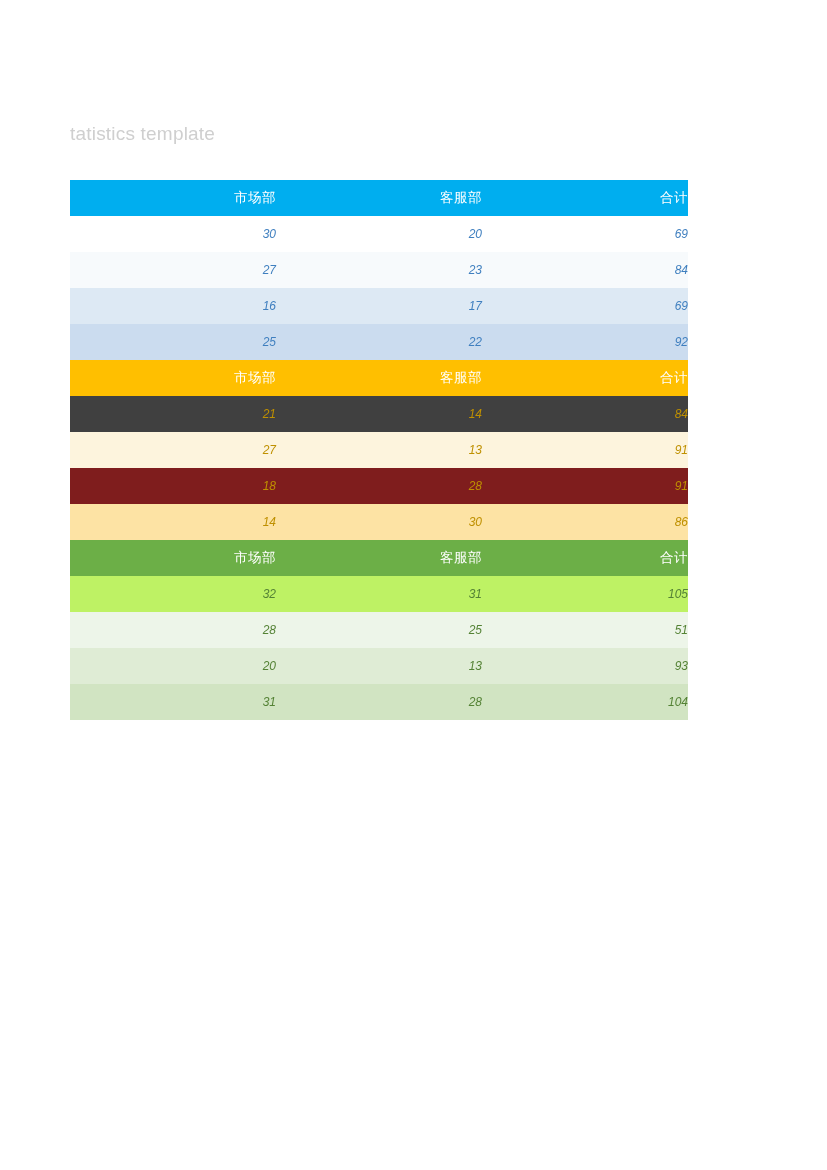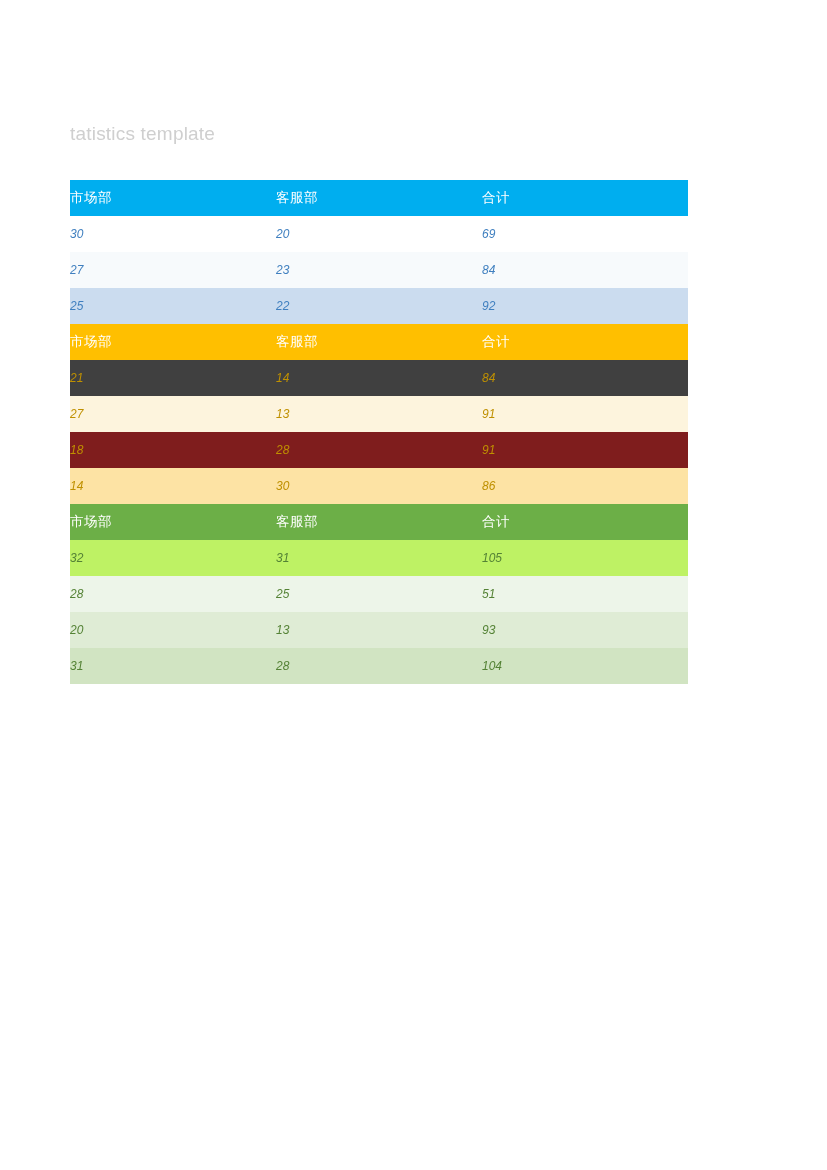--- a/index.html
+++ b/index.html
@@ -47,21 +47,21 @@
   }
 
   .grid-table col {
     width: 206px;
   }
 
   .grid-table th,
   .grid-table td {
     height: 36px;
     padding: 0;
-    text-align: left;
+    text-align: right;
     vertical-align: middle;
     font-weight: normal;
     border: none;
   }
 
   .grid-table th {
     font-size: 13.5px;
     color: #ffffff;
     letter-spacing: 0.5px;
   }
@@ -120,20 +120,25 @@
           <td class="b-row-0 txt-blue">30</td>
           <td class="b-row-0 txt-blue">20</td>
           <td class="b-row-0 txt-blue">69</td>
         </tr>
         <tr>
           <td class="b-row-1 txt-blue">27</td>
           <td class="b-row-1 txt-blue">23</td>
           <td class="b-row-1 txt-blue">84</td>
         </tr>
         <tr>
+          <td class="b-row-2 txt-blue">16</td>
+          <td class="b-row-2 txt-blue">17</td>
+          <td class="b-row-2 txt-blue">69</td>
+        </tr>
+        <tr>
           <td class="b-row-3 txt-blue">25</td>
           <td class="b-row-3 txt-blue">22</td>
           <td class="b-row-3 txt-blue">92</td>
         </tr>
 
         <tr>
           <th class="hdr-orange">市场部</th>
           <th class="hdr-orange">客服部</th>
           <th class="hdr-orange">合计</th>
         </tr>

